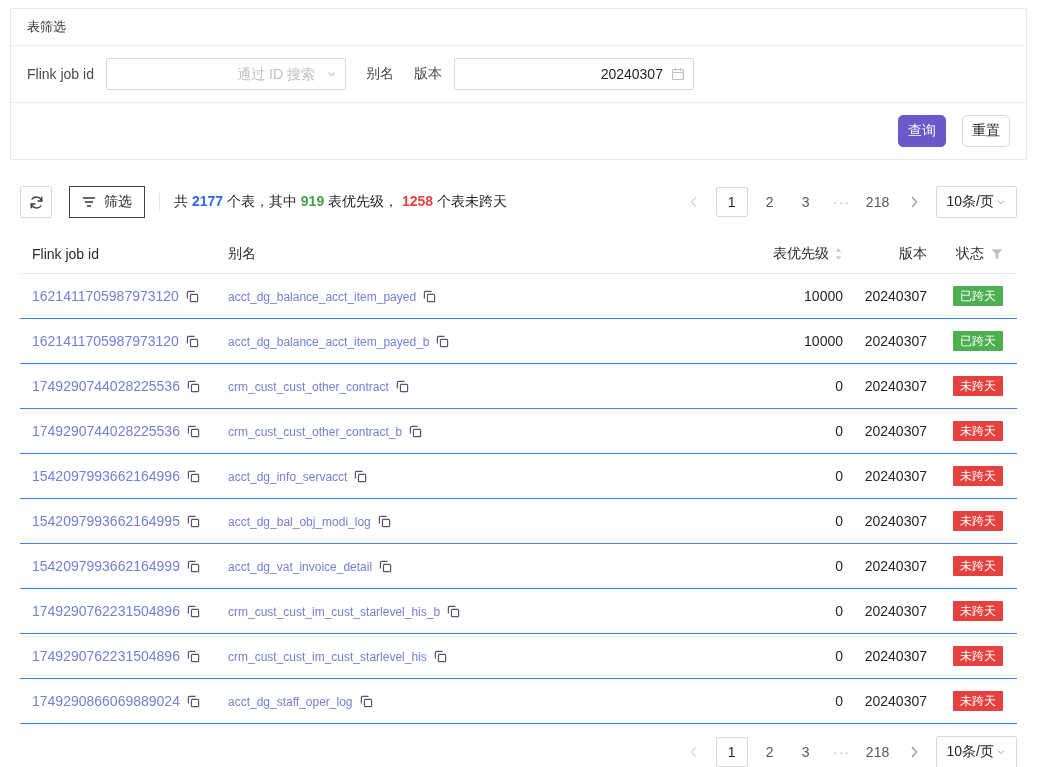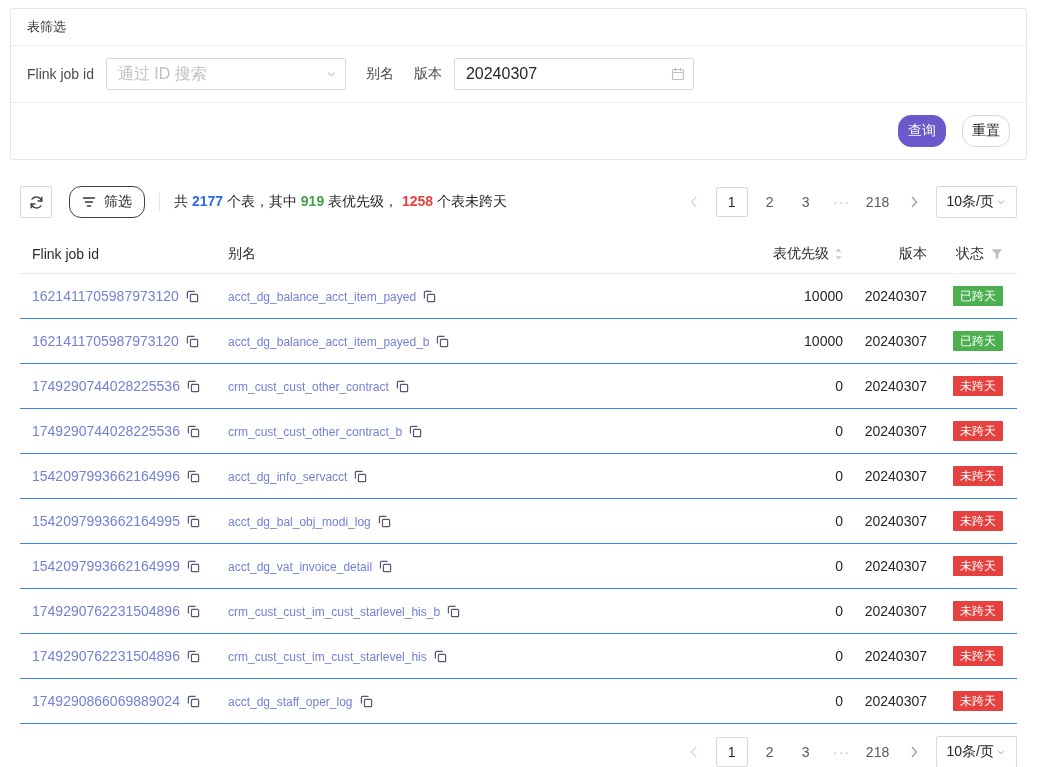--- a/index.html
+++ b/index.html
@@ -13,41 +13,41 @@
 
   
   .card { border: 1px solid #e7e7e7; border-radius: 2px; background: #fff; }
   .card-header { padding: 9px 16px; font-size: 13px; color: #333; border-bottom: 1px solid #ededed; }
   .filter-row { display: flex; align-items: center; padding: 12px 16px; gap: 20px; }
   .field { display: flex; align-items: center; gap: 12px; }
   .field-label { color: #4b4b4b; white-space: nowrap; }
   .control { position: relative; width: 240px; height: 32px; }
   .control input {
     width: 100%; height: 100%; border: 1px solid #d9d9d9; border-radius: 2px;
-    padding: 0 30px 0 11px; font-size: 16px; color: #262626; outline: none;
-    font-family: inherit; background: #fff;
+    padding: 0 30px 0 11px; font-size: 14px; color: #262626; outline: none;
+    font-family: inherit; background: #fff; text-align: right;
   }
   .control input::placeholder { color: #c1c1c1; }
   .suffix { position: absolute; right: 9px; top: 50%; transform: translateY(-50%); display: flex; align-items: center; }
   .actions-row { border-top: 1px solid #ededed; padding: 12px 16px; display: flex; justify-content: flex-end; gap: 16px; }
   .btn {
-    height: 32px; border-radius: 13px; border: 1px solid #d9d9d9; background: #fff;
+    height: 32px; border-radius: 5px; border: 1px solid #d9d9d9; background: #fff;
     padding: 0 9px; font-size: 14px; font-family: inherit; cursor: pointer; color: #262626;
   }
   .btn-primary { background: var(--primary, #6959cb); border-color: var(--primary, #6959cb); color: #fff; }
 
   
   .toolbar { display: flex; align-items: center; margin: 26px 10px 0; }
   .icon-btn {
     width: 32px; height: 32px; border: 1px solid #d9d9d9; border-radius: 2px; background: #fff;
     display: flex; align-items: center; justify-content: center; cursor: pointer; flex: none;
   }
   .filter-btn {
     display: flex; align-items: center; gap: 8px; height: 32px; padding: 0 12px;
-    border: 1px solid #414141; border-radius: 12px; background: #fff; margin-left: 17px;
+    border: 1px solid #414141; border-radius: 0; background: #fff; margin-left: 17px;
     cursor: pointer; font-size: 14px; font-family: inherit; color: #262626; flex: none;
   }
   .v-divider { width: 1px; height: 18px; background: #e4e4e4; margin: 0 14px; flex: none; }
   .summary { font-size: 14px; color: #262626; white-space: nowrap; }
   .num-blue  { color: var(--blue,  #2d6ae8); font-weight: 700; }
   .num-green { color: var(--green, #43a047); font-weight: 700; }
   .num-red   { color: var(--red,   #e5413e); font-weight: 700; }
 
   
   .pagination { display: flex; align-items: center; gap: 8px; }

